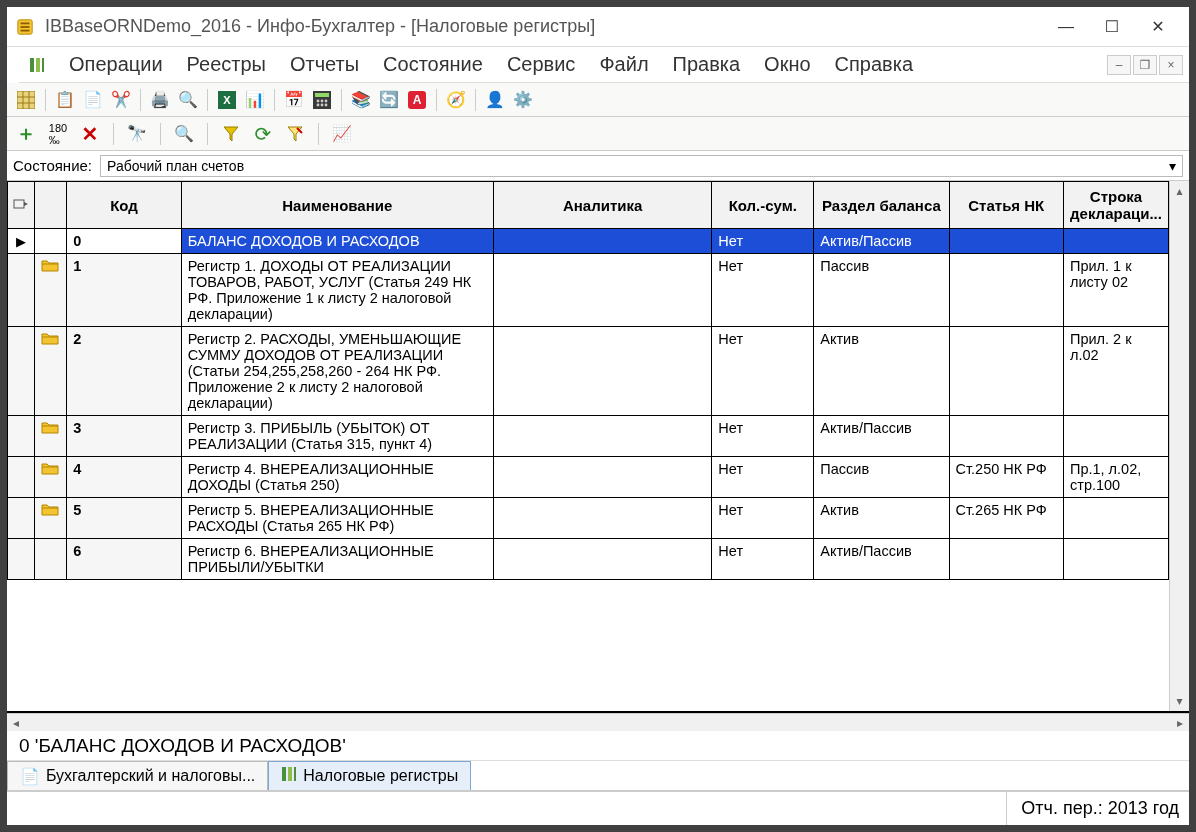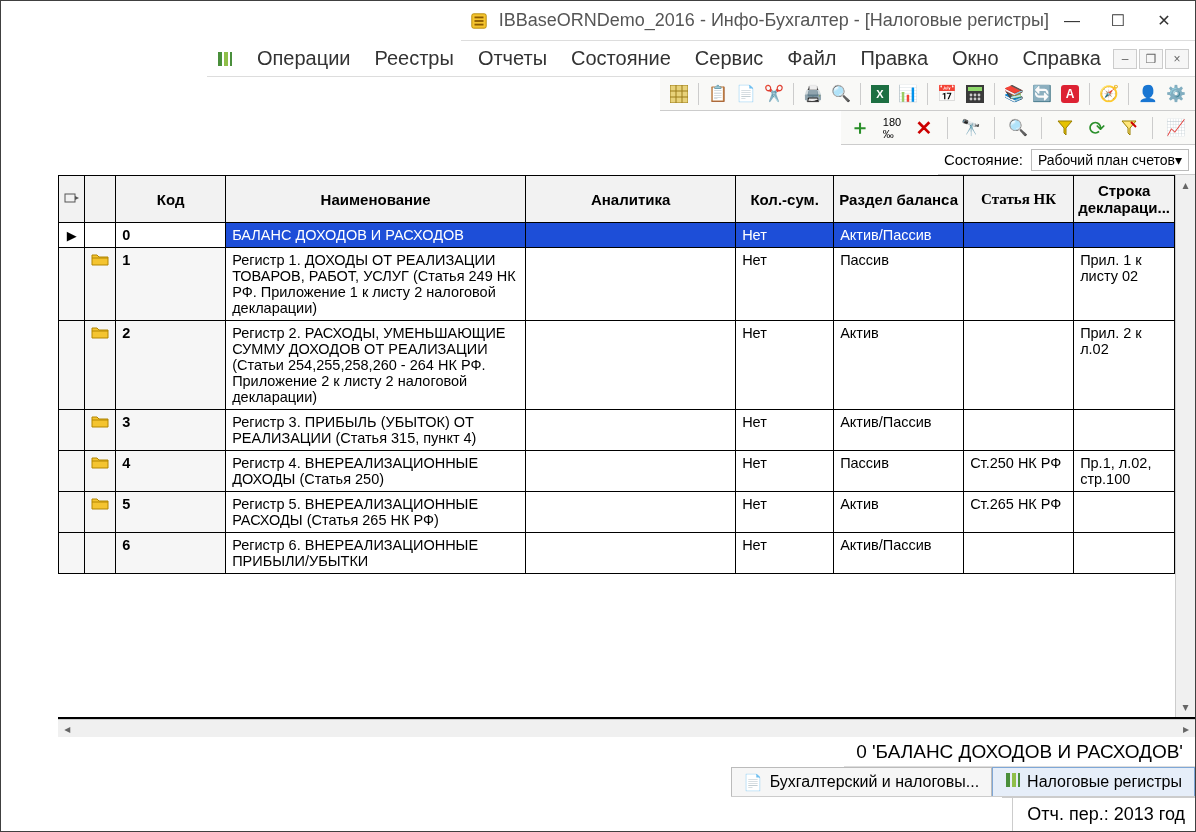--- a/index.html
+++ b/index.html
@@ -6,26 +6,25 @@
   body {
     margin: 0;
     font-family: Tahoma, Arial, sans-serif;
     font-size: 15px;
     background: #fff;
     color: #000;
   }
   .window {
     width: 1196px;
     height: 832px;
-    border: 1px solid #404040;
+    border: 7px solid #404040;
     display: flex;
     flex-direction: column;
     background: #fff;
     box-shadow: 0 2px 8px rgba(0,0,0,0.15);
-    align-items: flex-end;
   }
   
   .titlebar {
     height: 40px;
     display: flex;
     align-items: center;
     padding: 0 8px;
     font-size: 18px;
     color: #555;
     border-bottom: 1px solid #ddd;
@@ -47,20 +46,21 @@
     color: #333;
     cursor: pointer;
   }
   
   .menubar {
     height: 36px;
     display: flex;
     align-items: center;
     padding: 0 6px;
     border-bottom: 1px solid #ddd;
+    margin-left: 12px;
   }
   .menubar .menu-icon {
     width: 24px; height: 24px;
     margin-right: 8px;
     display:inline-flex;align-items:center;justify-content:center;
   }
   .menu-item {
     font-size: 20px;
     padding: 4px 12px;
     cursor: pointer;
@@ -159,21 +159,21 @@
     vertical-align: top;
     font-size: 14.5px;
   }
   th.col-marker { width: 26px; }
   th.col-folder { width: 26px; }
   th.col-code { width: 110px; }
   th.col-name { width: 300px; }
   th.col-analytic { width: 210px; }
   th.col-kol { width: 98px; }
   th.col-razdel { width: 130px; }
-  th.col-stat { width: 110px; font-family: Liberation Serif, serif; }
+  th.col-stat { width: 110px; }
   th.col-stroka { width: 100px; }
   tr.selected td { background: #1d4ed8; color: #fff; }
   tr.selected td.marker-cell, tr.selected td.folder-cell, tr.selected td.code-cell { background:#fff; color:#000; }
   td.marker-cell, td.folder-cell { text-align:center; background:#f6f6f6; }
   td.code-cell { font-weight:bold; background:#f6f6f6; }
   .row-marker { font-size:13px; }
   .folder-icon svg { display:block; }
   .vscroll {
     width: 20px;
     background: #f0f0f0;

